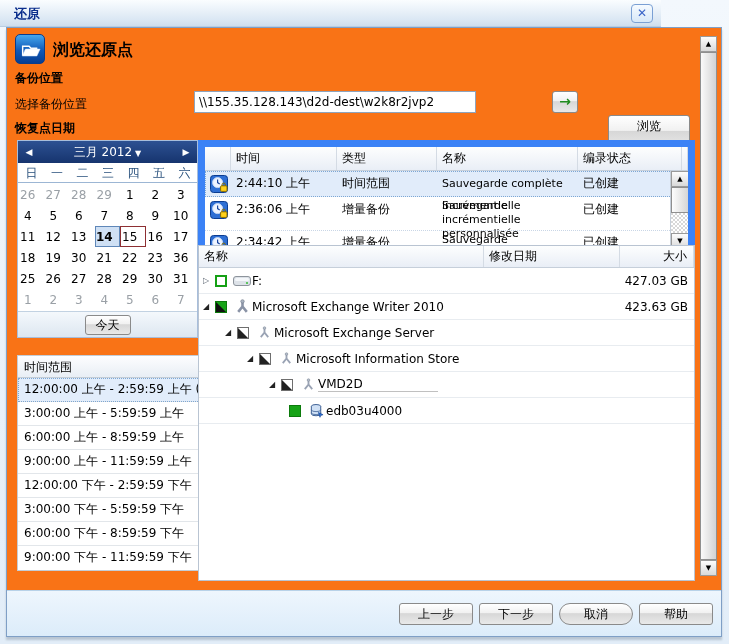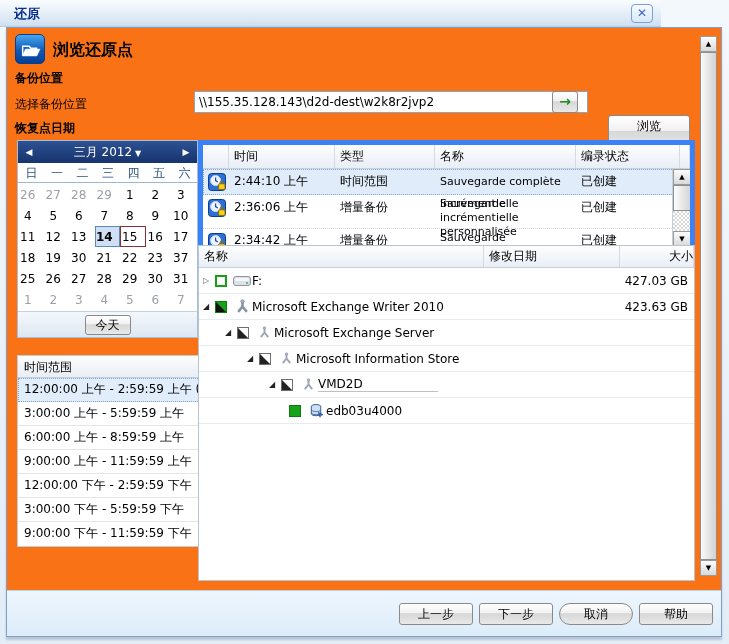--- a/index.html
+++ b/index.html
@@ -37,21 +37,21 @@
   .hdr-icon{ position:absolute; left:8px; top:6px; width:30px; height:30px;
     border-radius:5px; border:1px solid #0a3c8c;
     background:linear-gradient(#45a7ee,#1059b8 55%,#063e93); }
   .hdr-icon svg{ display:block; margin:4px auto 0; }
   .page-title{ position:absolute; left:46px; top:12px; font-size:16px; font-weight:bold; }
   .sec-label{ position:absolute; font-weight:bold; font-size:12px; }
   .lbl-backup{ left:8px; top:42px; }
   .lbl-recov { left:8px; top:92px; }
   .field-label{ position:absolute; left:8px; top:68px; }
   .path-input{
-    position:absolute; left:187px; top:63px; width:394px; height:22px;
+    position:absolute; left:187px; top:63px; width:282px; height:22px;
     border:1px solid #8ea4bd; padding:0 4px; font-size:12px;
     font-family:"DejaVu Sans","Liberation Sans",sans-serif; background:#fff;
   }
   .btn{
     background:linear-gradient(#ffffff,#f1f1f1 45%,#d7d7d7 48%,#e9e9e9);
     border:1px solid #8a8a8a; border-radius:3px; font-size:12px;
     text-align:center; cursor:pointer; color:#000;
     font-family:"DejaVu Sans","Liberation Sans",sans-serif;
   }
   .go-btn{ position:absolute; left:545px; top:63px; width:26px; height:22px;
@@ -82,21 +82,21 @@
   .timerange{ position:absolute; left:10px; top:327px; width:184px;
     border:1px solid #c4cdd6; background:#fff; }
   .tr-head{ height:22px; line-height:22px; padding-left:6px;
     background:linear-gradient(#fdfdfe,#e8eef5); border-bottom:1px solid #c4cdd6; }
   .tr-item{ height:24px; line-height:23px; padding-left:6px;
     border-bottom:1px solid #e2e6ea; cursor:pointer; white-space:nowrap; }
   .tr-item:last-child{ border-bottom:none; }
   .tr-item.selected{ background:#e2edfb; outline:1px dotted #7da7d4; outline-offset:-1px; }
   
   .bktable{ position:absolute; left:191px; top:112px; width:497px; height:112px;
-    border:5px solid #3b82f6; overflow:hidden; background:#fff; }
+    border:7px solid #3b82f6; overflow:hidden; background:#fff; }
   .bk-headrow{ display:flex; height:24px;
     background:linear-gradient(#fdfefe,#e9eef6); border-bottom:1px solid #c6cfda; }
   .bk-headrow .hc{ line-height:23px; padding-left:5px; border-right:1px solid #d4dbe4; }
   .hc-icon{ width:26px; } .hc-time{ width:106px; } .hc-type{ width:100px; }
   .hc-name{ width:141px; } .hc-status{ width:104px; } .hc-sb{ flex:1; border-right:none; }
   .bk-row{ display:flex; border-bottom:1px dotted #c9d6e6; }
   .bk-row.selected{ background:#e1ecfa; outline:1px dotted #7da7d4; outline-offset:-1px; }
   .bk-row .c{ padding-left:5px; }
   .c-icon{ width:26px; padding-top:4px; }
   .c-time{ width:106px; } .c-type{ width:100px; }
@@ -115,21 +115,21 @@
     background:linear-gradient(90deg,#fdfdfd,#d5d5d5); border:1px solid #8f8f8f; cursor:grab; }
   .bk-track{ position:absolute; top:42px; bottom:16px; width:18px;
     background:conic-gradient(#ffffff 25%,#d8d8d8 0 50%,#ffffff 0 75%,#d8d8d8 0);
     background-size:4px 4px; }
   
   .ftable{ position:absolute; left:191px; top:217px; width:497px; height:336px;
     border:1px solid #b9c4d2; background:#fff; }
   .f-headrow{ display:flex; height:22px;
     background:linear-gradient(#fdfefe,#e9eef6); border-bottom:1px solid #c6cfda; }
   .f-headrow .hc{ line-height:21px; padding-left:5px; border-right:1px solid #d4dbe4; }
-  .fh-name{ width:285px; } .fh-date{ width:136px; } .fh-size{ flex:1; text-align:right; border-right:none; }
+  .fh-name{ width:285px; } .fh-date{ width:136px; } .fh-size{ flex:1; text-align:right; padding-right:6px; border-right:none; }
   .frow{ display:flex; align-items:center; height:26px; border-bottom:1px solid #e8ecf0; cursor:default; }
   .f-name-cell{ width:285px; display:flex; align-items:center; overflow:hidden; }
   .f-date-cell{ width:136px; } .f-size-cell{ flex:1; text-align:right; padding-right:6px; }
   .expander{ width:14px; text-align:center; font-size:8px; color:#5a6470; cursor:pointer; }
   .expander.exp{ color:#222; }
   .cb{ width:12px; height:12px; margin:0 5px 0 2px; flex:none; cursor:pointer; }
   .cb-outline{ border:2px solid #15a015; background:#fff; }
   .cb-green-partial{ border:1px solid #0c7a0c;
     background:linear-gradient(to top right,#111 48%,#17a317 52%); }
   .cb-partial{ border:1px solid #6e6e6e;
@@ -217,21 +217,21 @@
       <span class="cal-day selected">14</span>
       <span class="cal-day today">15</span>
       <span class="cal-day">16</span>
       <span class="cal-day">17</span>
       <span class="cal-day">18</span>
       <span class="cal-day">19</span>
       <span class="cal-day">30</span>
       <span class="cal-day">21</span>
       <span class="cal-day">22</span>
       <span class="cal-day">23</span>
-      <span class="cal-day">37</span>
+      <span class="cal-day">36</span>
       <span class="cal-day">25</span>
       <span class="cal-day">26</span>
       <span class="cal-day">27</span>
       <span class="cal-day">28</span>
       <span class="cal-day">29</span>
       <span class="cal-day">30</span>
       <span class="cal-day">31</span>
       <span class="cal-day other">1</span>
       <span class="cal-day other">2</span>
       <span class="cal-day other">3</span>
@@ -246,20 +246,21 @@
   </div>
 
   <div class="timerange">
     <div class="tr-head">时间范围</div>
     <div class="tr-item selected">12:00:00 上午 - 2:59:59 上午 (5)</div>
     <div class="tr-item">3:00:00 上午 - 5:59:59 上午</div>
     <div class="tr-item">6:00:00 上午 - 8:59:59 上午</div>
     <div class="tr-item">9:00:00 上午 - 11:59:59 上午</div>
     <div class="tr-item">12:00:00 下午 - 2:59:59 下午</div>
     <div class="tr-item">3:00:00 下午 - 5:59:59 下午</div>
+    <div class="tr-item">6:00:00 下午 - 8:59:59 下午</div>
     <div class="tr-item">9:00:00 下午 - 11:59:59 下午</div>
   </div>
 
   <div class="bktable">
     <div class="bk-headrow">
       <div class="hc hc-icon"></div>
       <div class="hc hc-time">时间</div>
       <div class="hc hc-type">类型</div>
       <div class="hc hc-name">名称</div>
       <div class="hc hc-status">编录状态</div>

